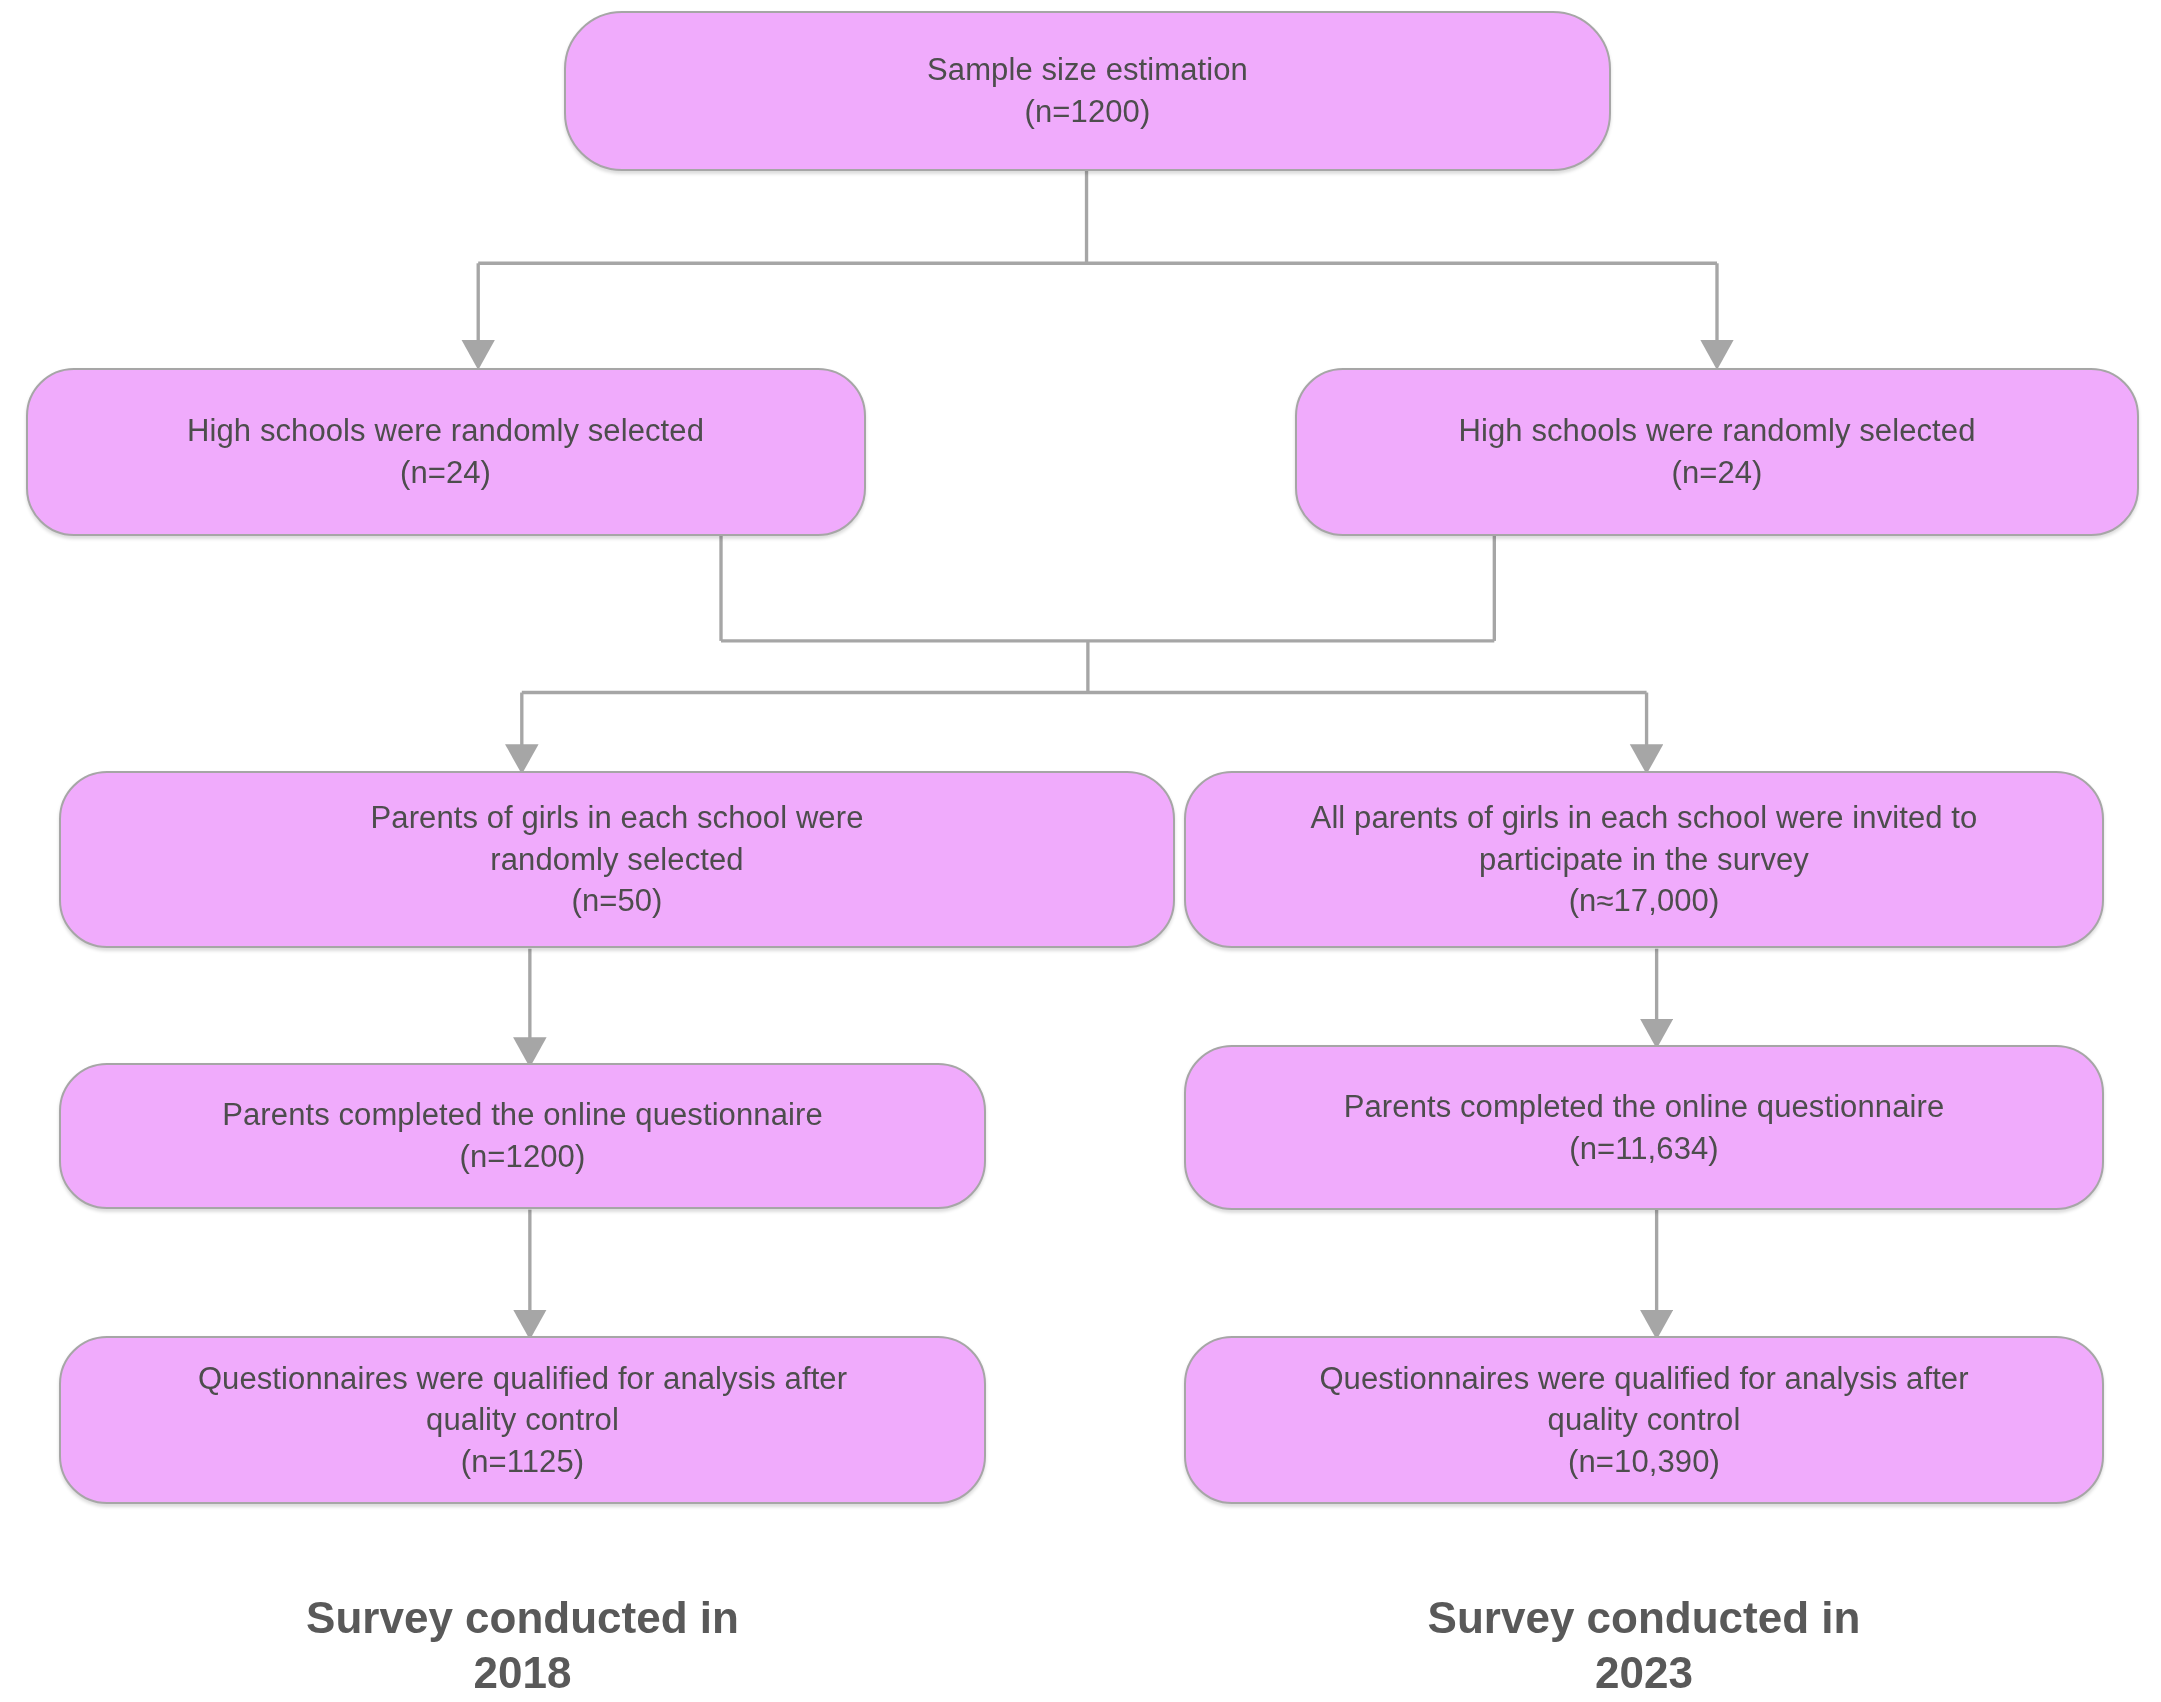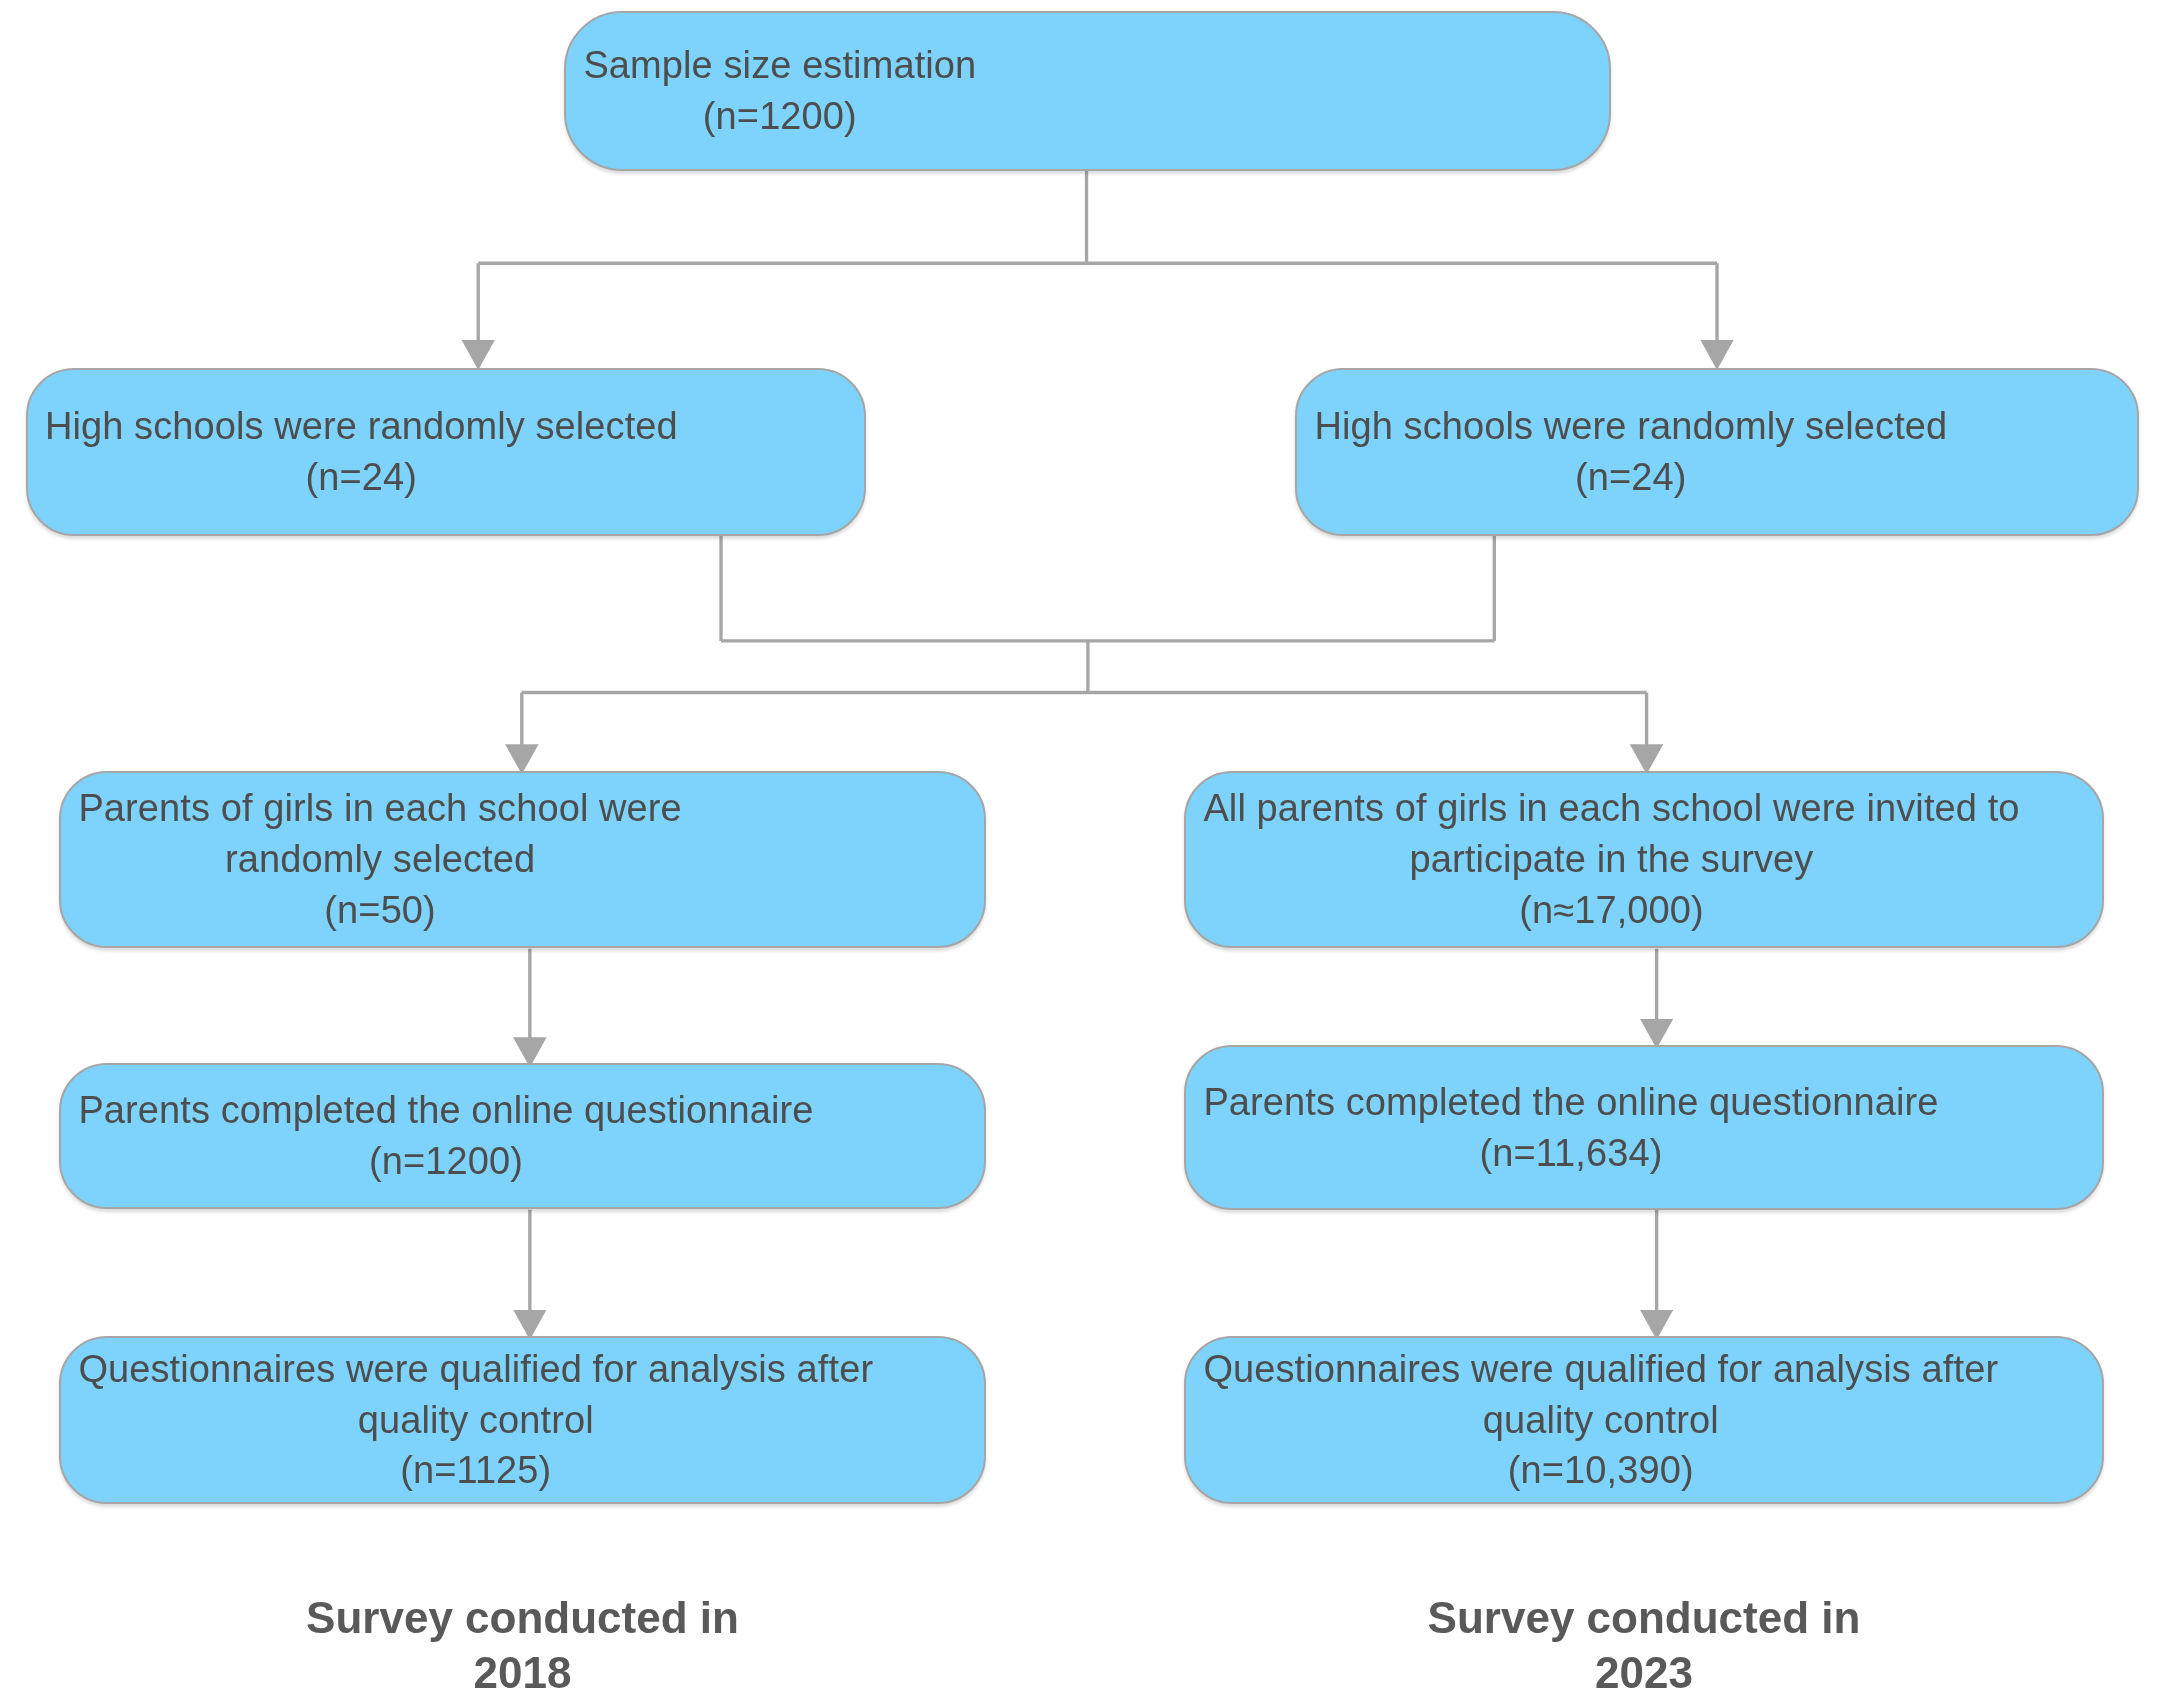--- a/index.html
+++ b/index.html
@@ -25,43 +25,43 @@
     top: 0;
     width: 2161px;
     height: 1703px;
     z-index: 1;
   }
   
   .node {
     position: absolute;
     z-index: 2;
     box-sizing: border-box;
-    background: #7dd3fc;
+    background: #f0abfc;
     border: 2px solid #a6a6a6;
     border-radius: 48px;
     display: flex;
     align-items: center;
-    justify-content: flex-start;
+    justify-content: center;
     text-align: center;
     color: #4d4d4d;
-    font-size: 38px;
+    font-size: 31px;
     line-height: 1.34;
     letter-spacing: 0.1px;
     box-shadow: 0 2.7px 3.4px rgba(0,0,0,0.14);
     padding: 6.7px 17.4px;
   }
   .node .node-text {
     white-space: pre-line;
     display: block;
   }
   
   #node-root      { left: 564px;  top: 10.7px;   width: 1047px; height: 160px;  border-radius: 58px; }
   #node-l-schools { left: 25.5px;   top: 368px;  width: 840px; height: 168px;  }
   #node-r-schools { left: 1295px; top: 368px;  width: 844px; height: 168px;  }
-  #node-l-sample  { left: 59px;   top: 771px; width: 927px; height: 177px;  }
+  #node-l-sample  { left: 59px;   top: 771px; width: 1116px; height: 177px;  }
   #node-r-sample  { left: 1184px; top: 771px; width: 920px; height: 177px;  }
   #node-l-done    { left: 59px;   top: 1063px; width: 927px; height: 146px;  }
   #node-r-done    { left: 1184px; top: 1045px; width: 920px; height: 165px;  }
   #node-l-final   { left: 59px;   top: 1336px; width: 927px; height: 168px;  }
   #node-r-final   { left: 1184px; top: 1336px; width: 920px; height: 168px;  }
 
   
   .caption {
     position: absolute;
     z-index: 2;

